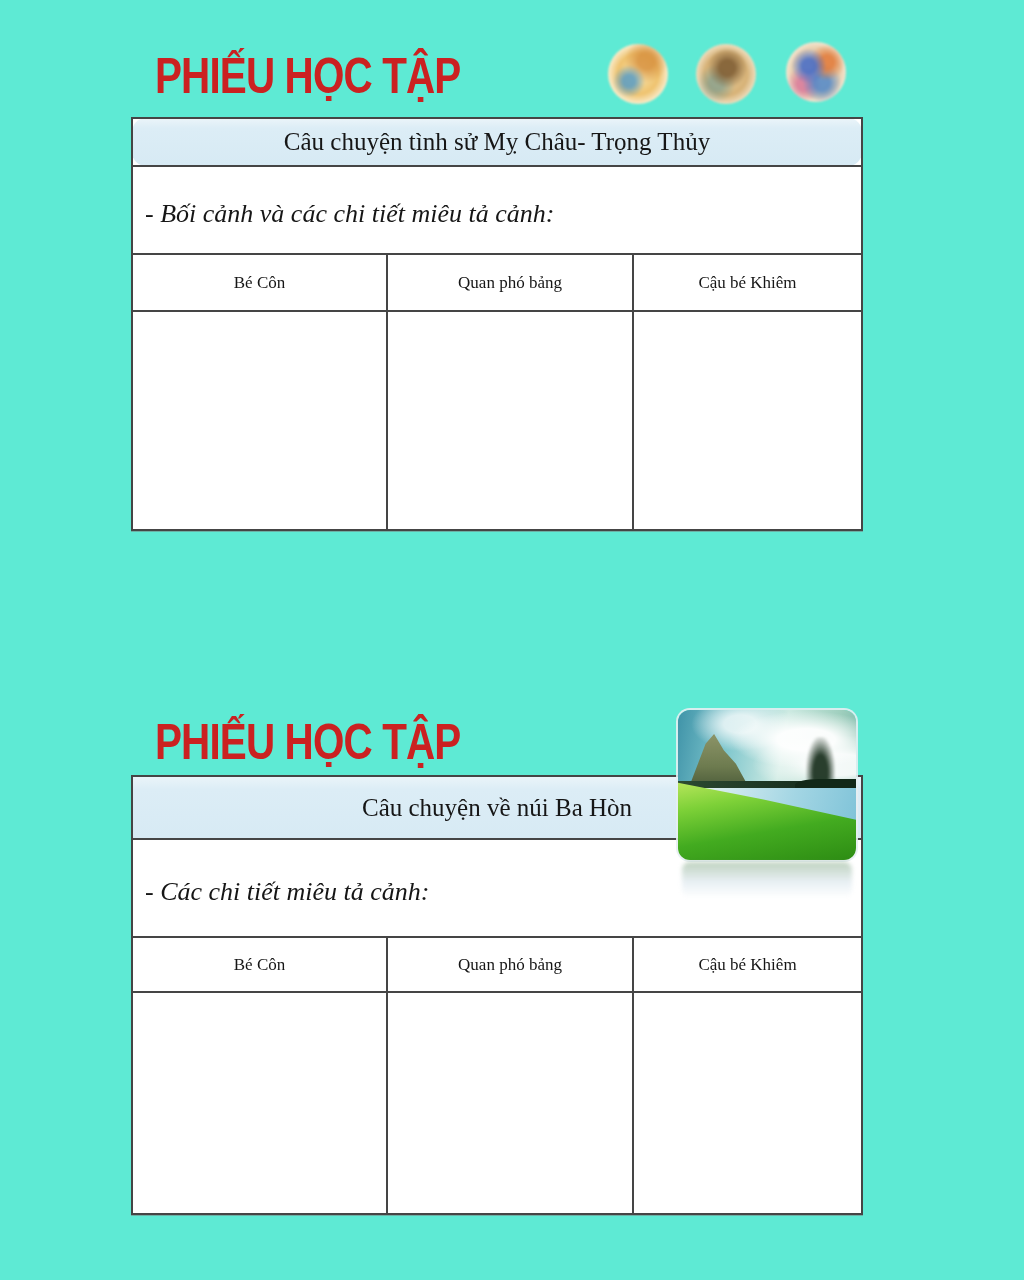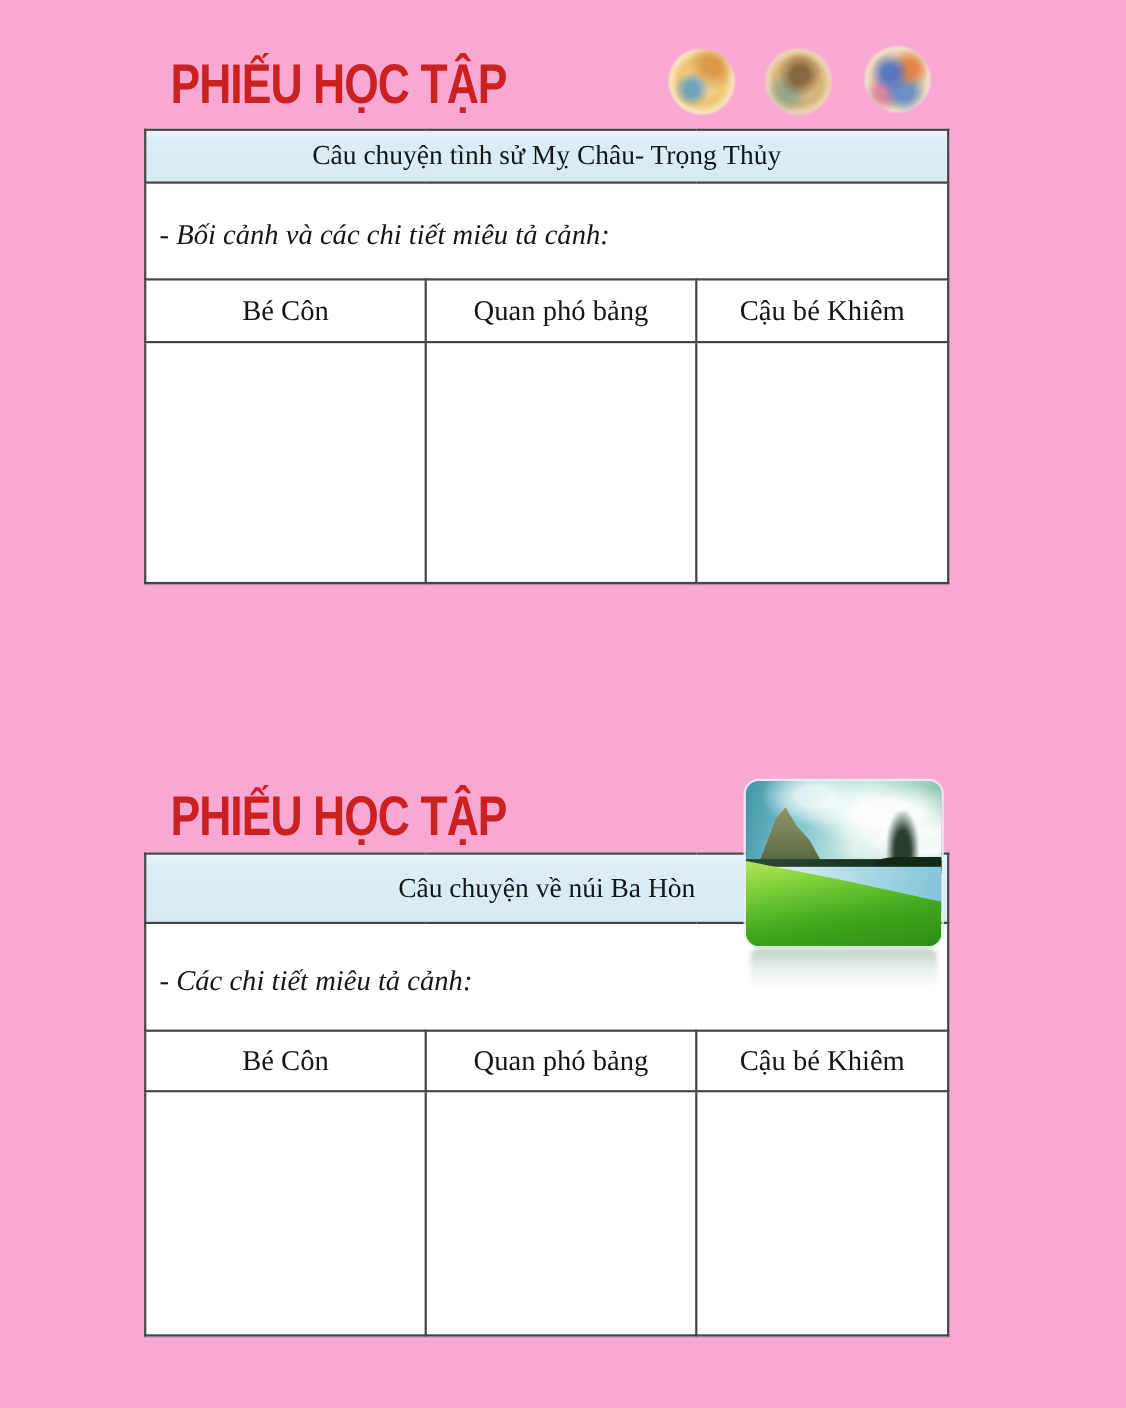--- a/index.html
+++ b/index.html
@@ -1,21 +1,21 @@
 <!DOCTYPE html>
 <html><head>
 <meta charset="utf-8">
 <style>
   * { margin: 0; padding: 0; box-sizing: border-box; }
   html, body { background: #ffffff; }
   .page {
     position: relative;
     width: 1024px;
     height: 1280px;
-    background: #f9a8d4;
+    background: #5eead4;
     overflow: hidden;
     font-family: "Liberation Serif", serif;
     color: #161616;
   }
 
   
   .sheet-title {
     position: absolute;
     left: 155px;
     font-family: "Liberation Sans", sans-serif;
@@ -88,24 +88,24 @@
   }
   td.prompt {
     vertical-align: top;
     font-style: italic;
     font-size: 26px;
     padding: 8px 0 0 12px;
     border-bottom: 3px solid #3a3a3a;
   }
   td.colhead {
     text-align: center;
-    font-size: 26px;
+    font-size: 17px;
     border-bottom: 2px solid #3a3a3a;
   }
-  .t1-band   { height: 48px; }
+  .t1-band   { height: 48px; border-radius: 14px; }
   .t1-prompt { height: 88px; }
   .t1-head   { height: 57px; }
   .t1-body   { height: 219px; }
   .t2-band   { height: 63px; }
   .t2-prompt { height: 98px; }
   .t2-head   { height: 55px; }
   .t2-body   { height: 222px; }
 
   
   .landscape {

